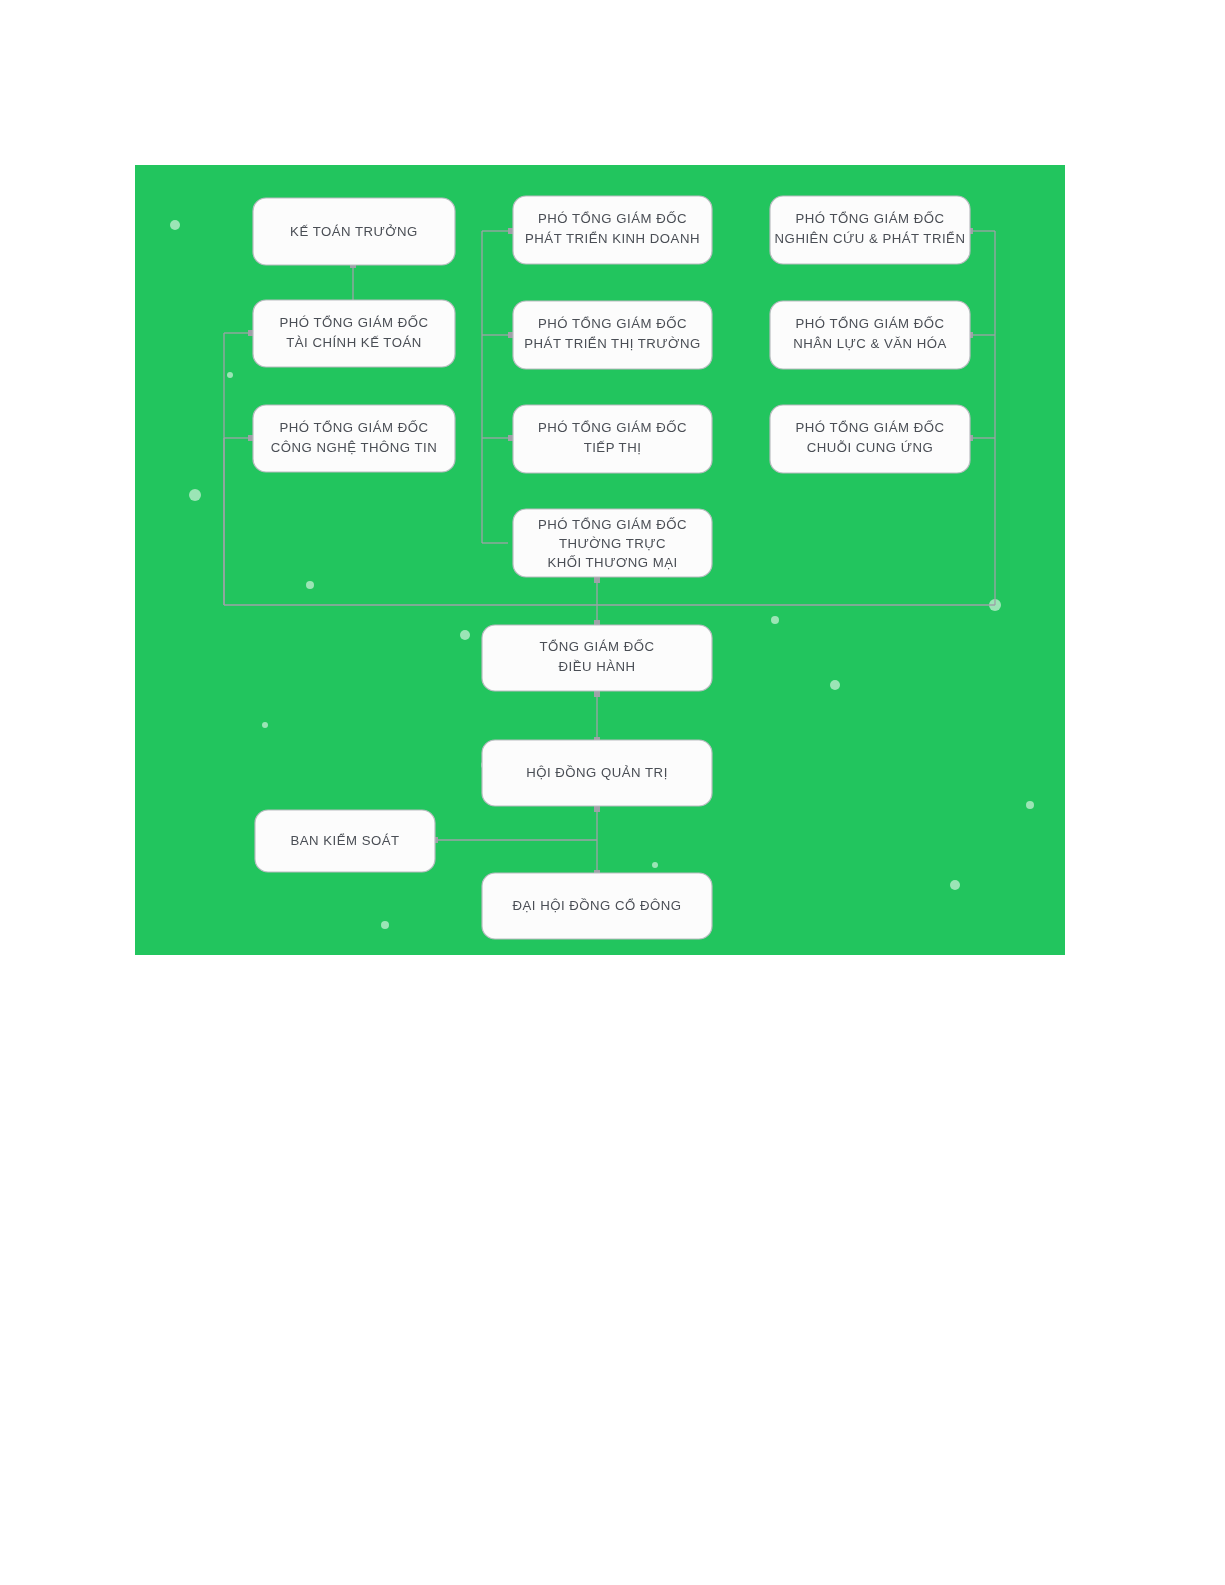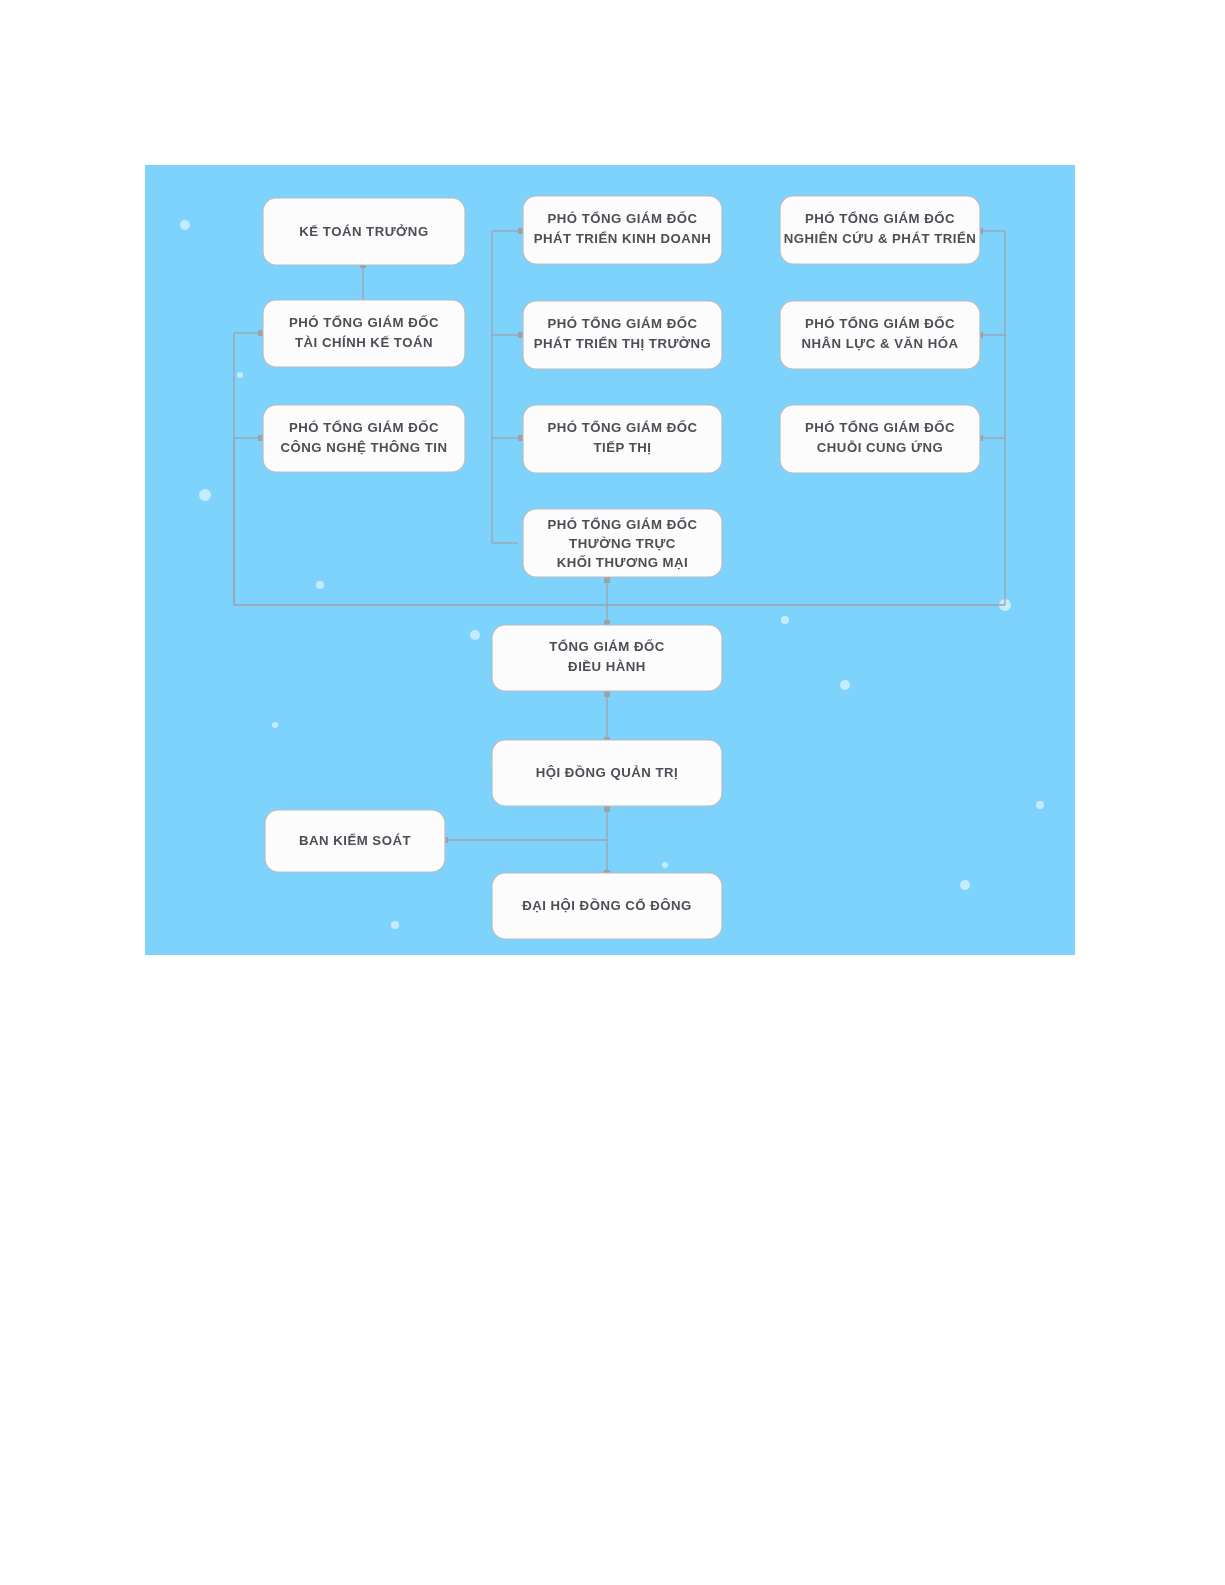--- a/index.html
+++ b/index.html
@@ -9,26 +9,25 @@
   }
   body {
     width: 1225px;
     height: 1585px;
     font-family: "Liberation Sans", sans-serif;
     position: relative;
     overflow: hidden;
   }
   #chart-canvas {
     position: absolute;
-    left: 145px;
+    left: 135px;
     top: 165px;
     width: 930px;
     height: 790px;
-    background: #7dd3fc;
-    font-weight: bold;
+    background: #22c55e;
   }
   #chart-canvas svg {
     display: block;
     width: 930px;
     height: 790px;
   }
   .node-rect {
     fill: #fcfcfc;
     stroke: #b9bcc0;
     stroke-width: 1.2;

